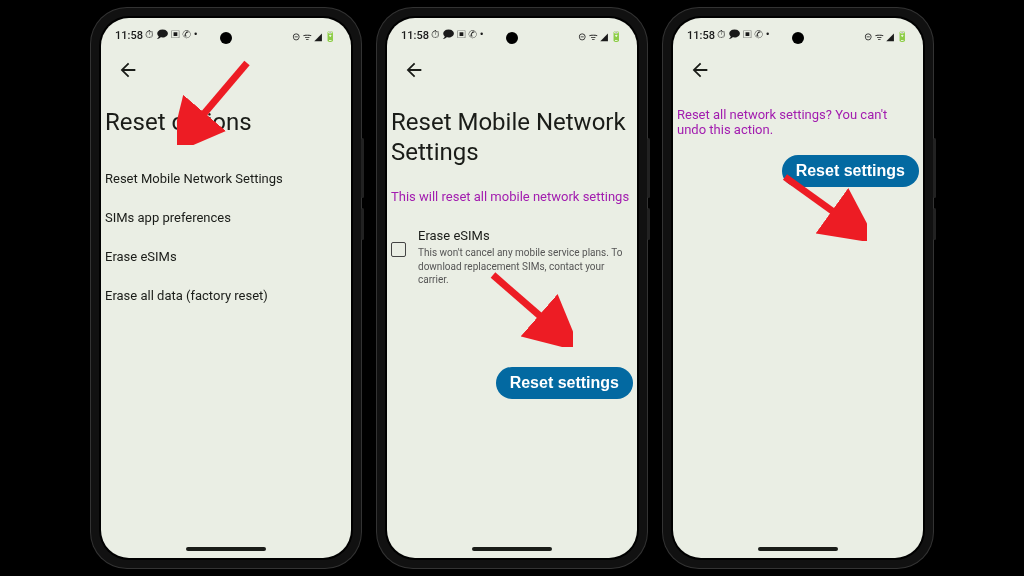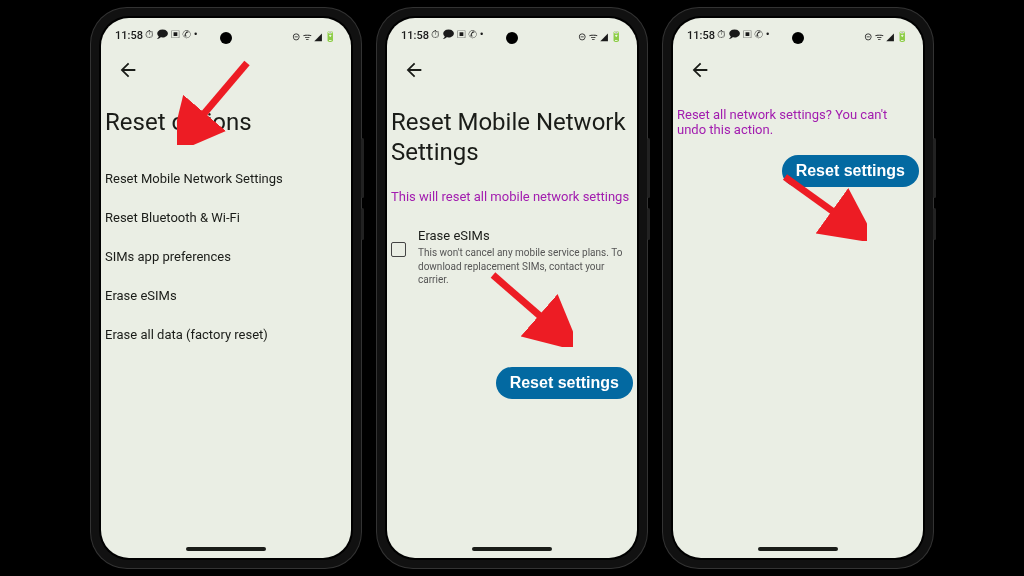--- a/index.html
+++ b/index.html
@@ -159,21 +159,20 @@
       </div>
     </div>
     <div class="back-btn">
       <svg viewBox="0 0 24 24">
             <path d="M20 11H7.8l5.6-5.6L12 4l-8 8 8 8 1.4-1.4L7.8 13H20z" fill="#1a1c18"></path>
           </svg>
     </div>
     <div class="content">
       <div class="title">Reset options</div>
       <div class="item">Reset Mobile Network Settings</div>
-      <div class="item">Reset Bluetooth &amp; Wi-Fi</div>
       <div class="item">SIMs app preferences</div>
       <div class="item">Erase eSIMs</div>
       <div class="item">Erase all data (factory reset)</div>
       <div class="arrow" style="top:-36px; left:76px;">
         <svg width="80" height="90">
               <defs>
                 <marker id="ah1" markerWidth="8" markerHeight="8" refX="3" refY="4" orient="auto">
                   <polygon points="0 0, 8 4, 0 8" fill="#ed1c24"></polygon>
                 </marker>
               </defs>

